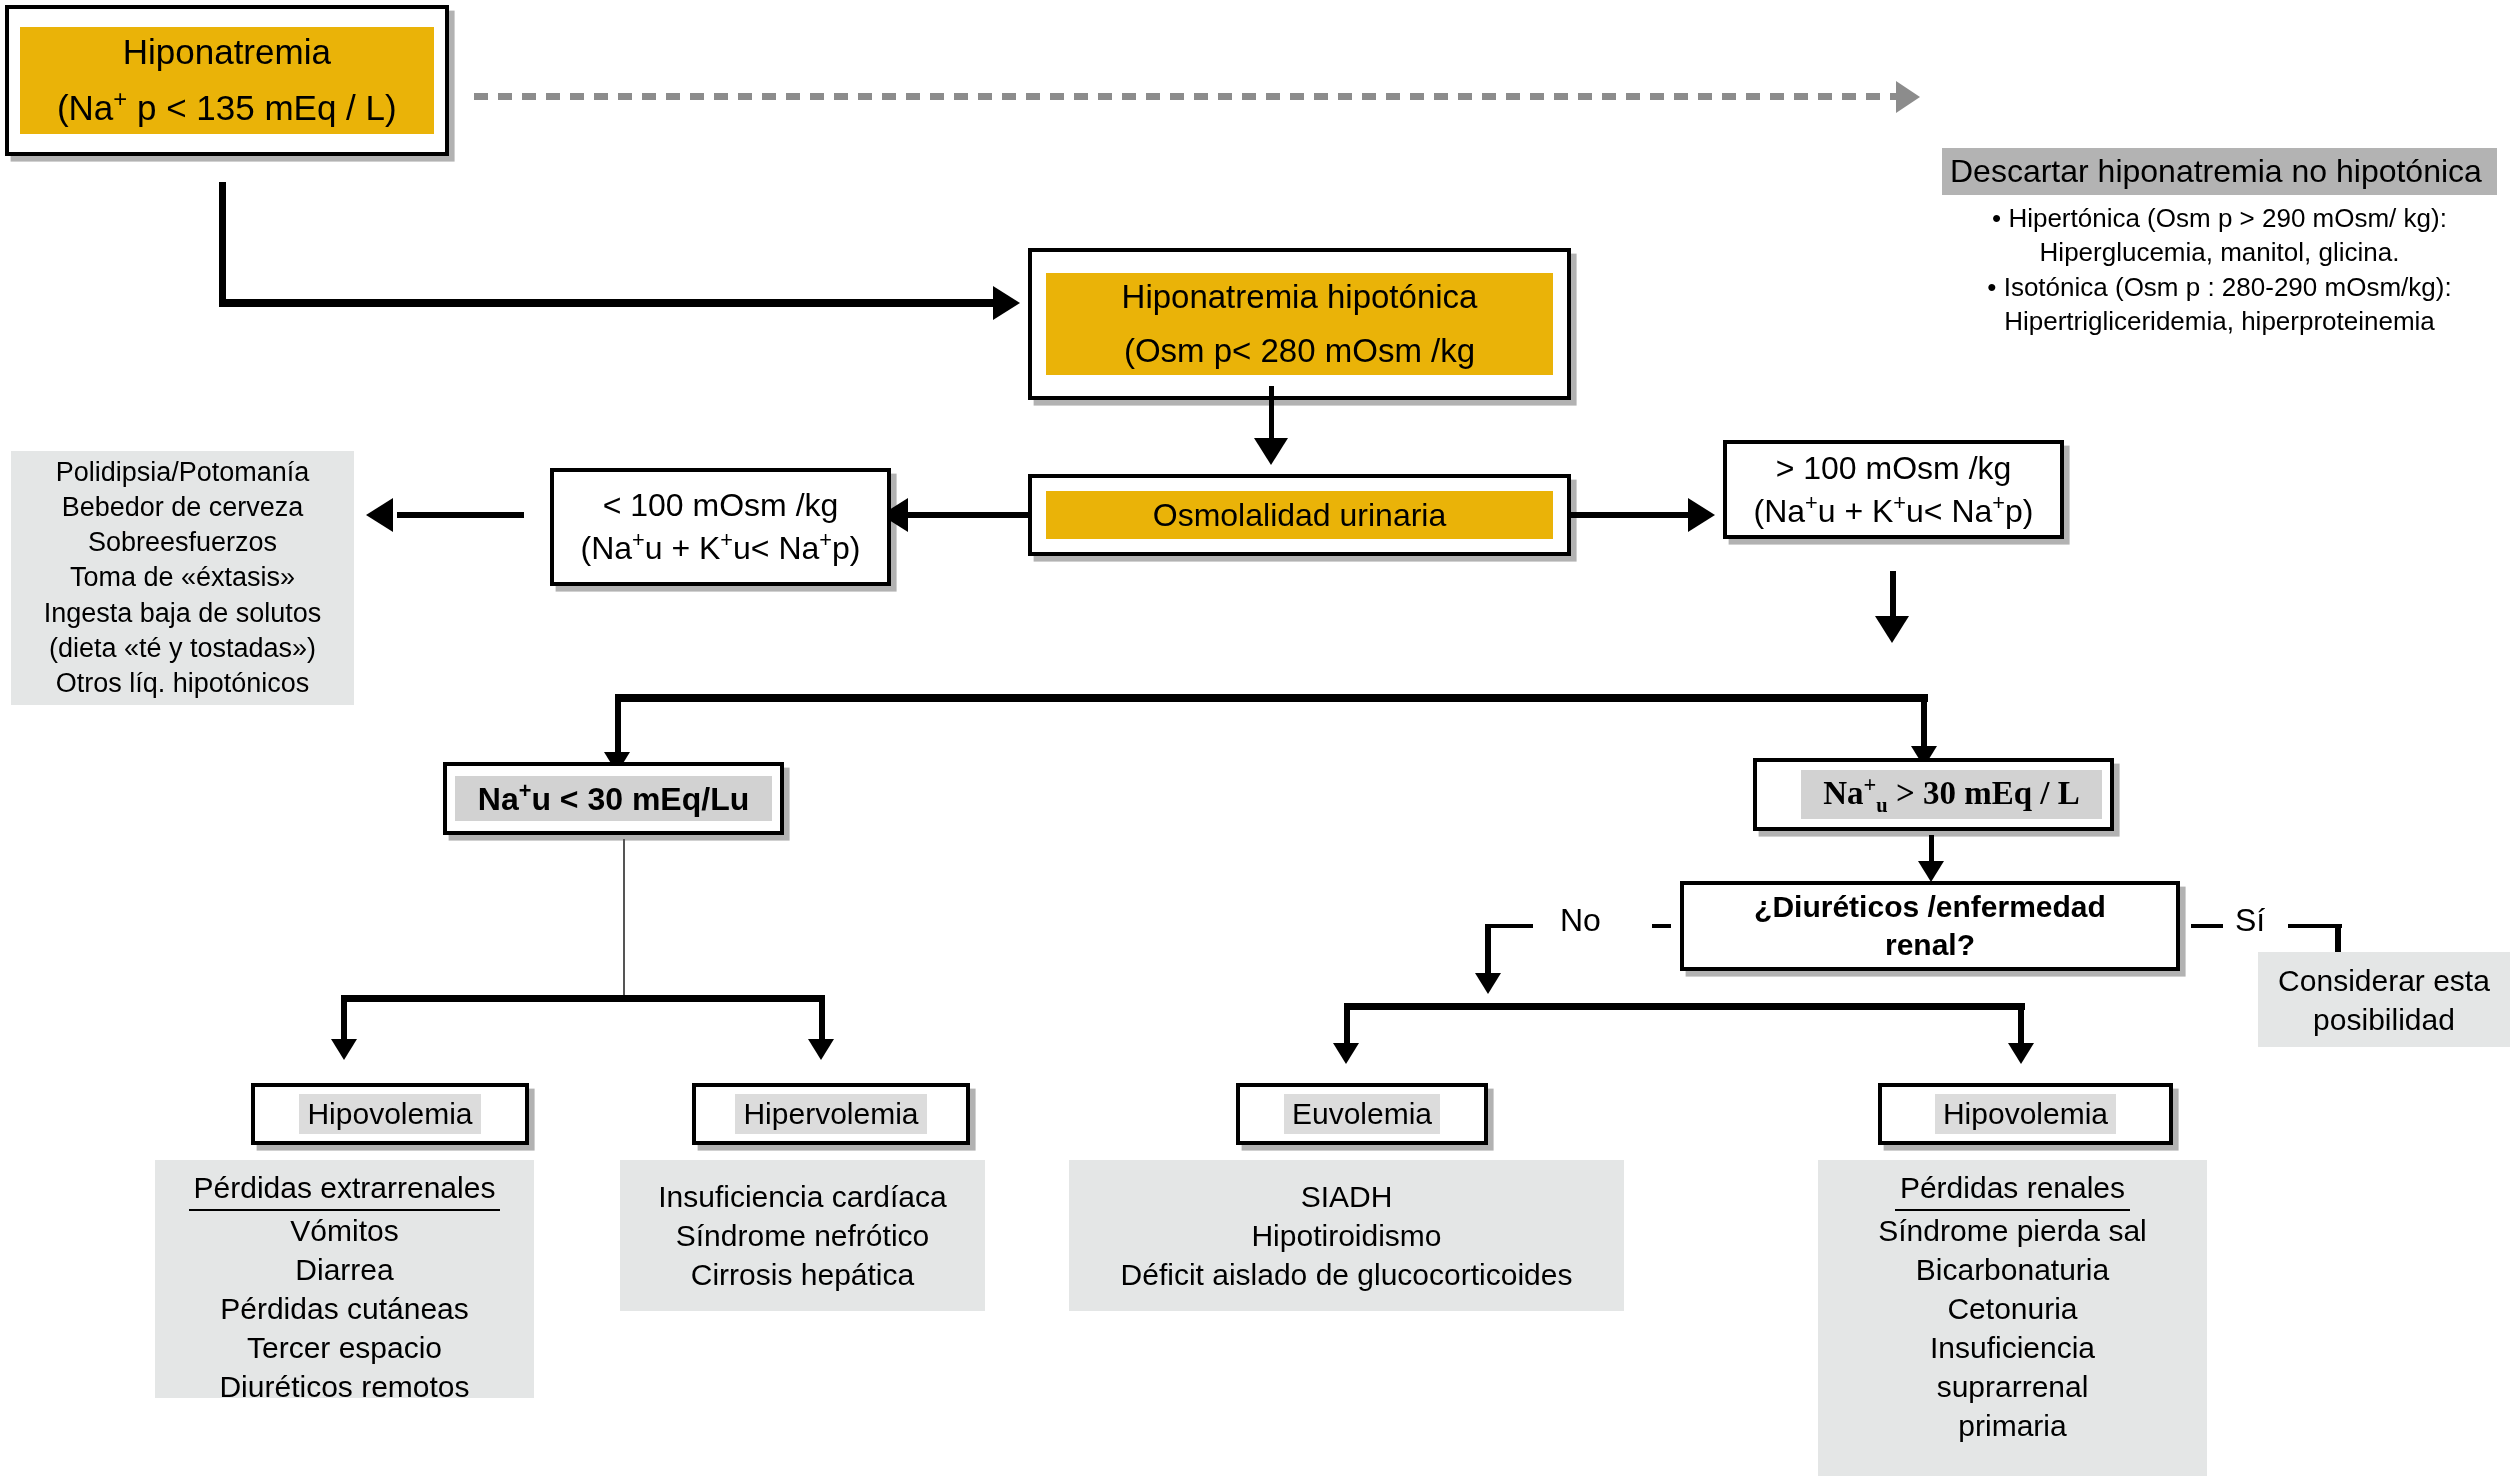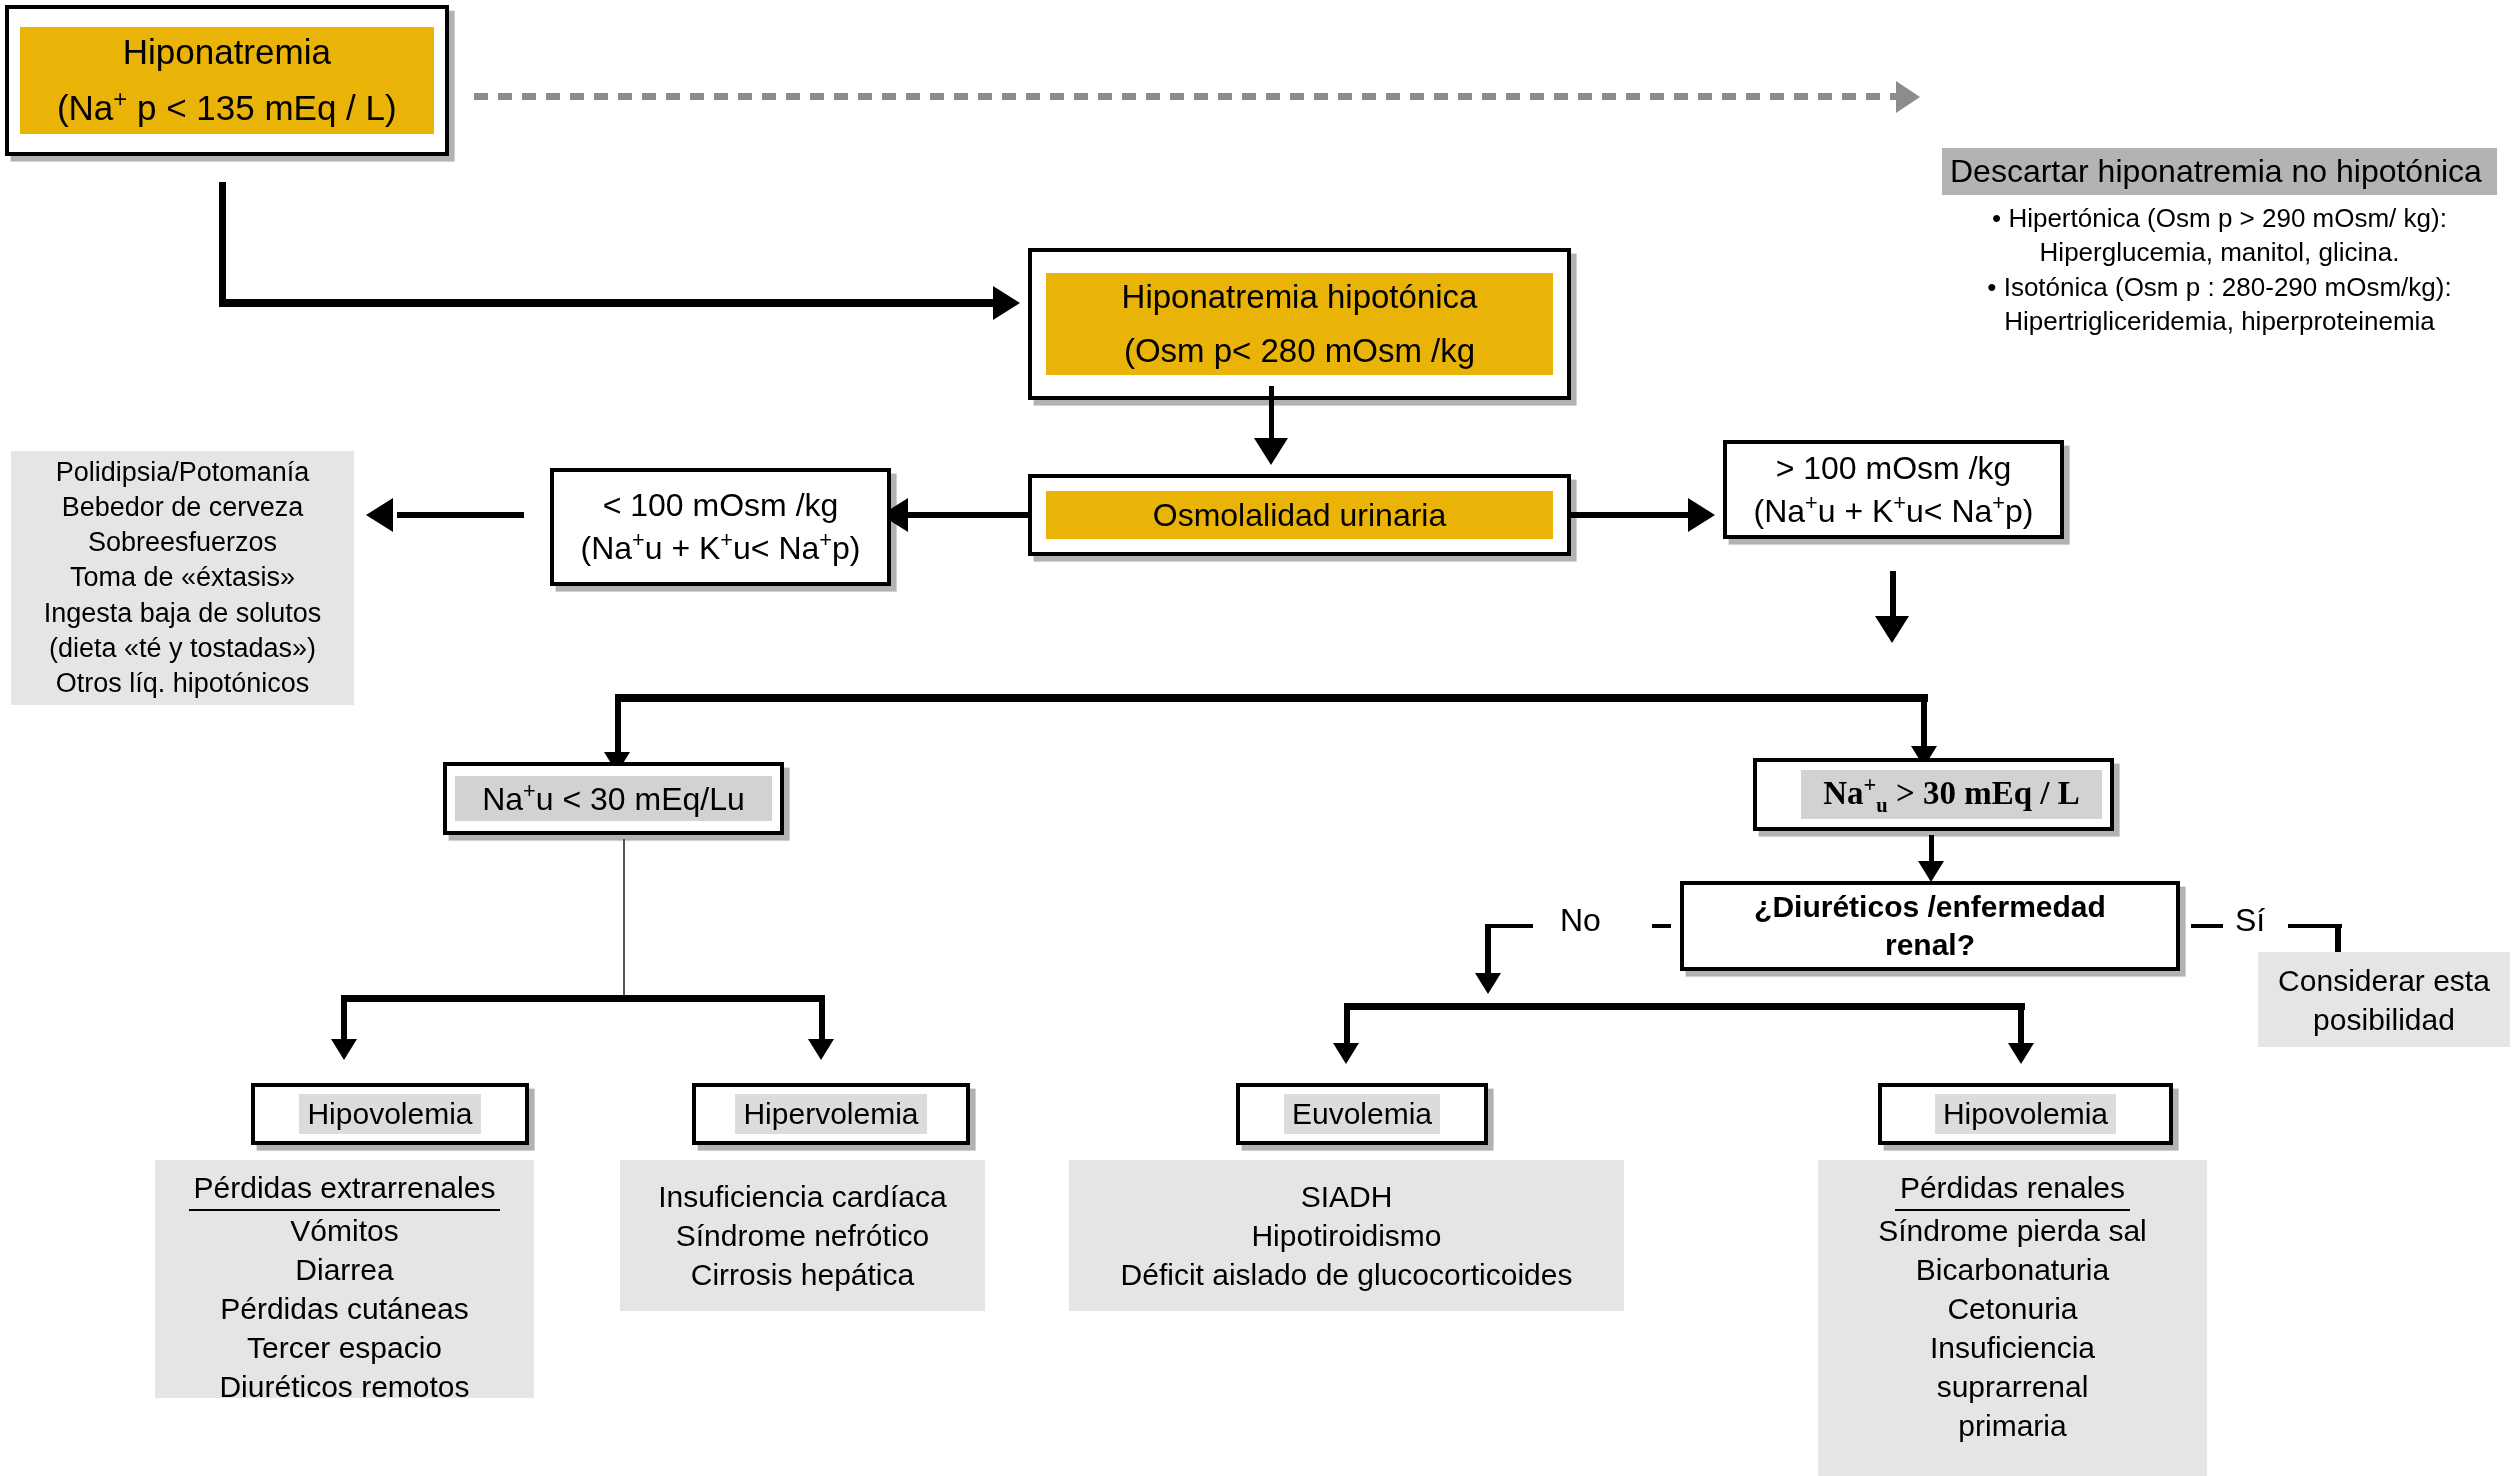--- a/index.html
+++ b/index.html
@@ -143,21 +143,21 @@
   <div class="arrow-down" style="left:1875px;top:616px;"></div>
 
   <div class="hline" style="left:615px;top:694px;width:1313px;height:8px;"></div>
   <div class="vline" style="left:615px;top:694px;width:6.3px;height:70px;"></div>
   <div class="arrow-down sm" style="left:604px;top:752px;"></div>
   <div class="vline" style="left:1921px;top:694px;width:6.3px;height:63px;"></div>
   <div class="arrow-down sm" style="left:1911px;top:746px;"></div>
 
   <div class="node thin" style="left:443px;top:762px;width:341px;height:73px;">
     <div class="inner">
-      <div class="f40" style="background:#d2d2d2;margin:0 8px;padding:1.6px 4.8px;white-space:nowrap;"><span>Na</span><sup>+</sup><span>u &lt; 30 mEq/Lu</span></div>
+      <div class="f40" style="background:#d2d2d2;margin:0 8px;padding:1.6px 4.8px;white-space:nowrap;font-weight:bold;"><span>Na</span><sup>+</sup><span>u &lt; 30 mEq/Lu</span></div>
     </div>
   </div>
 
   <div class="node thin" style="left:1753px;top:758px;width:361px;height:73px;padding-left:36px;">
     <div class="inner">
       <div class="f42 serifbold" style="background:#d2d2d2;margin:0 8px;padding:1.6px 4.8px;white-space:nowrap;"><span>Na</span><sup>+</sup><sub>u</sub><span> &gt; 30 mEq / L</span></div>
     </div>
   </div>
 
   <div class="vline-thin" style="left:623px;top:839px;width:2.4px;height:159px;"></div>

